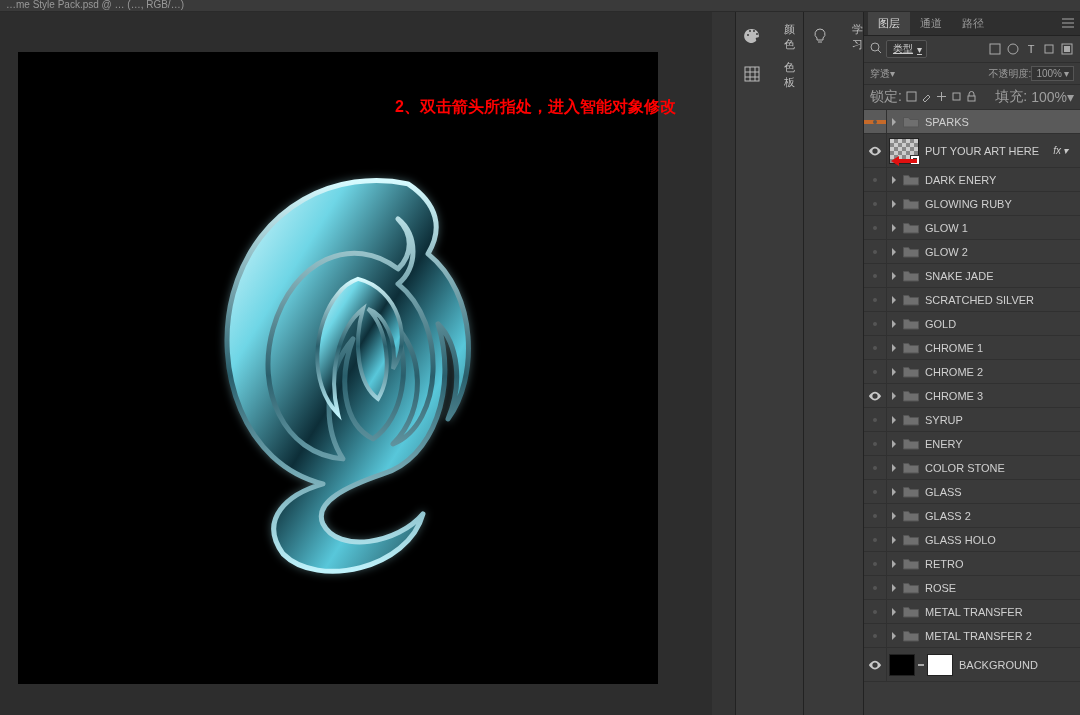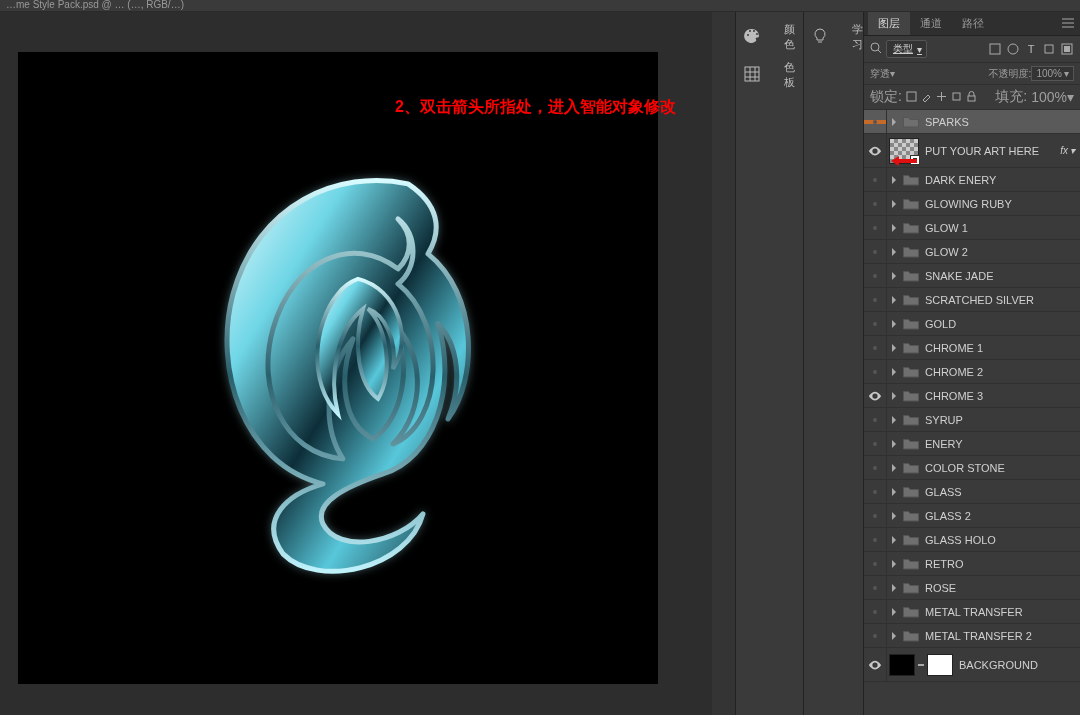--- a/index.html
+++ b/index.html
@@ -41,21 +41,21 @@
   .foldericon { width:16px; height:12px; margin:0 6px 0 2px; display:flex; }
   .foldericon svg { width:16px; height:12px; }
   .layer .name { color:#d0d0d0; white-space:nowrap; overflow:hidden; text-overflow:ellipsis; }
   .smart-thumb { width:30px; height:26px; margin:0 6px 0 2px; position:relative; }
   .checker { width:30px; height:26px; background:
       linear-gradient(45deg,#888 25%,transparent 25%,transparent 75%,#888 75%),
       linear-gradient(45deg,#888 25%,#ccc 25%,#ccc 75%,#888 75%);
       background-size:8px 8px; background-position:0 0,4px 4px; border:1px solid #222;}
   .smart-badge{position:absolute;right:-1px;bottom:-1px;width:10px;height:10px;background:#fff;border:1px solid #333;display:flex;align-items:center;justify-content:center;}
   .smart-badge:after{content:"";width:4px;height:4px;background:#333;}
-  .fx { margin-left:auto; margin-right:5px; font-style:italic; color:#c8c8c8; font-size:10px; display:flex; align-items:center; gap:2px;}
+  .fx { margin-left:auto; margin-right:12px; font-style:italic; color:#c8c8c8; font-size:10px; display:flex; align-items:center; gap:2px;}
   .red-arrow { position:absolute; left:2px; top:18px; }
   .red-arrow svg{ width:26px;height:10px;}
   .bg-thumbs{display:flex;gap:0;margin:0 6px 0 2px;align-items:center;}
   .bg-thumb{width:26px;height:22px;border:1px solid #222;}
   .bg-thumb.black{background:#000;}
   .bg-thumb.white{background:#fff;}
   .link{width:8px;height:8px;margin:0 2px;display:flex;align-items:center;justify-content:center;}
   .glyph-g { position:absolute; left:50%; top:50%; transform:translate(-50%,-46%); }
   .glyph-g svg { width:300px; height:420px; filter: drop-shadow(0 0 4px rgba(160,230,240,0.35)); }
   

